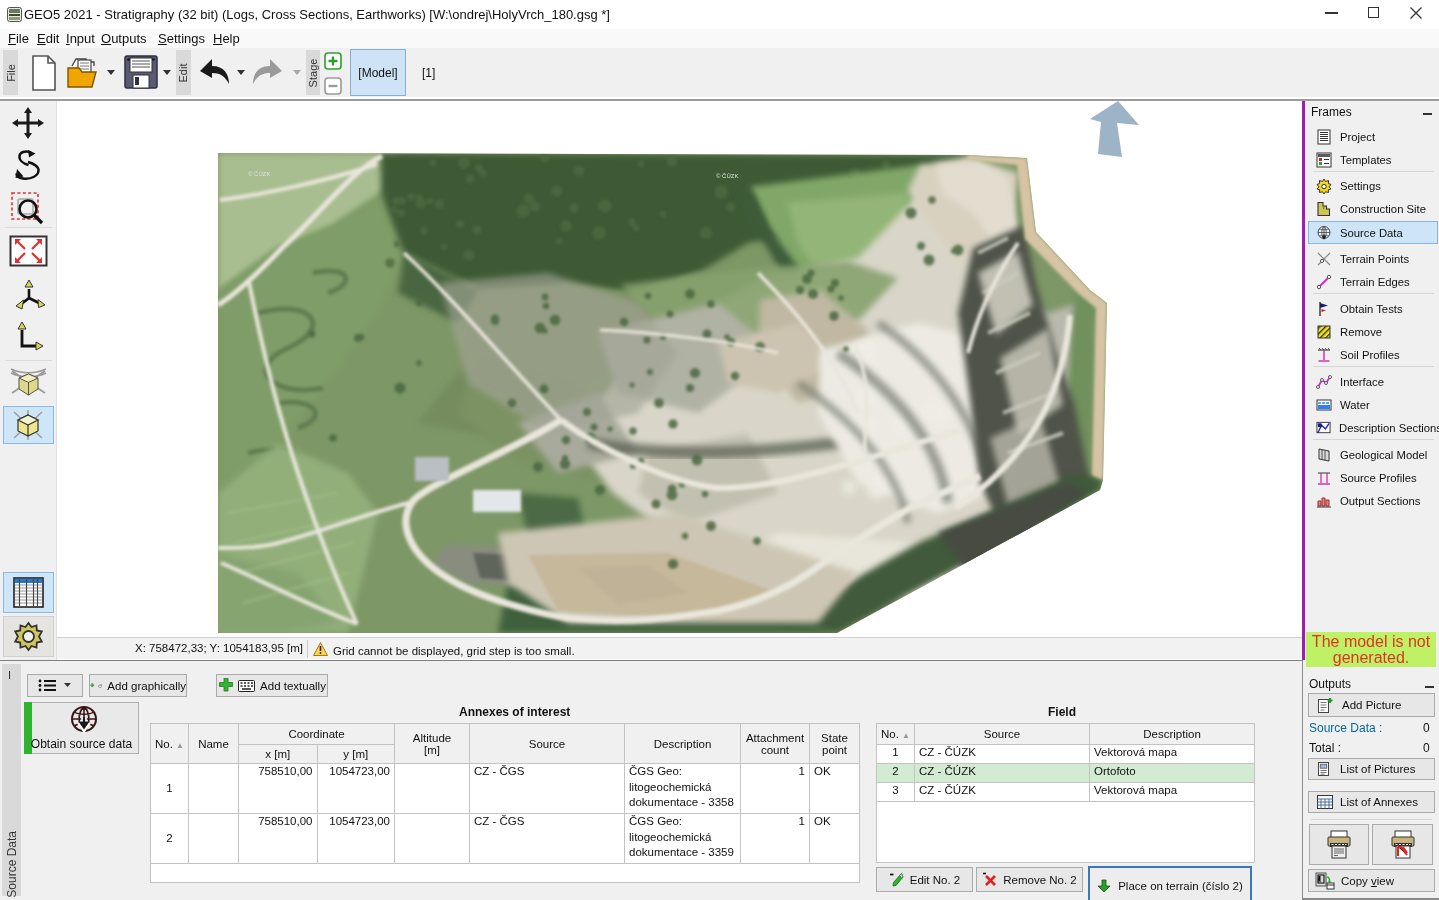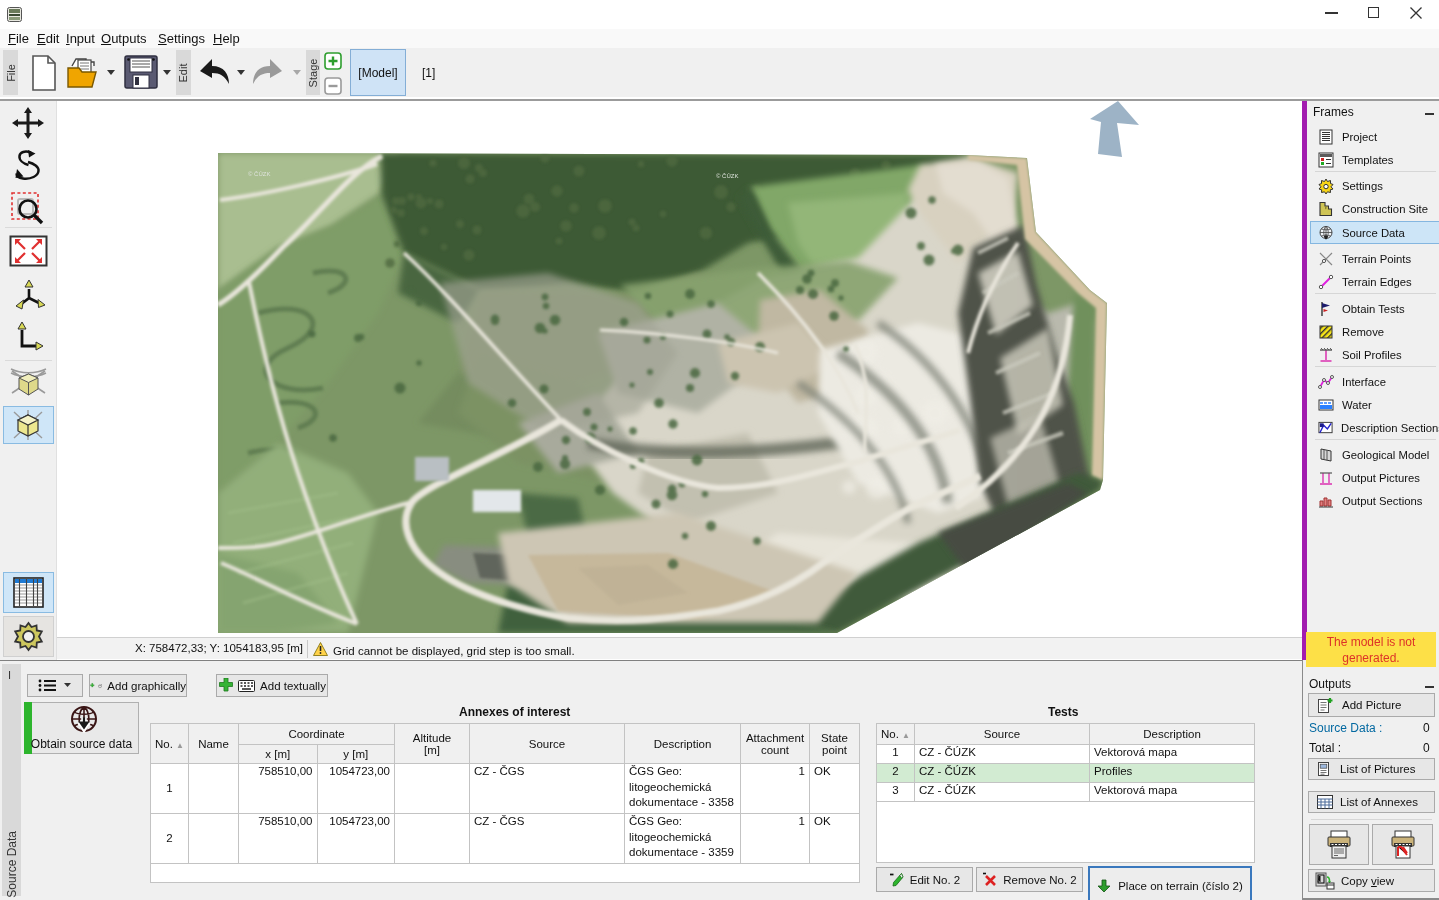--- a/index.html
+++ b/index.html
@@ -8,21 +8,21 @@
 #title-text{left:24px;top:7px;font-size:13px;color:#111}
 #menubar{left:0;top:29px;width:1439px;height:19px;background:#f9f9f9}
 .menu-item{position:absolute;top:2px;font-size:13px;color:#111}
 #toolbar{left:0;top:48px;width:1439px;height:49px;background:#f0f0f0}
 .chip{position:absolute;background:#d9d9d9;color:#333;font-size:11px;display:flex;align-items:center;justify-content:center}
 .chip span{transform:rotate(-90deg);white-space:nowrap}
 #tbline{left:0;top:99px;width:1439px;height:2px;background:#9b9b9b;z-index:5}
 #lefttool{left:0;top:99px;width:57px;height:561px;background:#f0f0f0;border-right:1px solid #e0e0e0}
 #canvas{left:57px;top:99px;width:1245px;height:538px;background:#fff}
 #statusbar{left:57px;top:637px;width:1245px;height:22px;background:#f2f2f2;border-top:1px solid #d0d0d0;font-size:11.5px;color:#111}
-#frames{left:1302px;top:99px;width:137px;height:561px;background:#f0f0f0;border-left:5px solid #a21caf}
+#frames{left:1302px;top:99px;width:137px;height:561px;background:#f0f0f0;border-left:3px solid #a21caf}
 #outputs{left:1302px;top:660px;width:137px;height:240px;background:#f0f0f0;border-left:1px solid #8a8a8a}
 #bottombar{left:0;top:660px;width:1302px;height:240px;background:#f0f0f0;border-top:1px solid #808080}
 .btn{position:absolute;background:#e7e7e7;border:1px solid #aaaaaa;font-size:11.5px;color:#111;display:flex;align-items:center;justify-content:center;white-space:nowrap}
 .fitem{position:absolute;left:0px;width:137px;height:23px;font-size:11.3px;color:#111;display:flex;align-items:center;white-space:nowrap}
 .fitem svg{margin-left:11px}
 .fitem .ftxt{margin-left:8px}
 .fsel{left:3px;width:130px;background:#cde5f7;border:1px solid #84b6e0;height:23px}
 .fsep{position:absolute;left:8px;width:121px;height:1px;background:#d6d6d6}
 table{border-collapse:collapse;font-size:11.5px;color:#111}
 td{line-height:15.5px}
@@ -33,20 +33,21 @@
 </style></head>
 <body>
 
 <div class="abs" id="titlebar">
   <svg class="abs" style="left:7px;top:7px" width="15" height="15" viewBox="0 0 15 15">
       <rect x="0.5" y="0.5" width="14" height="14" rx="2" fill="#e8e8e0" stroke="#555"></rect>
       <rect x="2" y="2" width="11" height="4" fill="#6a7a5a"></rect>
       <rect x="2" y="7" width="11" height="2" fill="#3a4a33"></rect>
       <rect x="2" y="10" width="11" height="3" fill="#8a9a7a"></rect>
     </svg>
+  <div class="abs" id="title-text">GEO5 2021 - Stratigraphy (32 bit) (Logs, Cross Sections, Earthworks) [W:\ondrej\HolyVrch_180.gsg *]</div>
   <div class="abs" style="left:1325px;top:12px;width:13px;height:1.5px;background:#333"></div>
   <div class="abs" style="left:1368px;top:7px;width:11px;height:11px;border:1.2px solid #333"></div>
   <svg class="abs" style="left:1410px;top:7px" width="12" height="12">
       <path d="M0.5 0.5 L11.5 11.5 M11.5 0.5 L0.5 11.5" stroke="#333" stroke-width="1.3"></path>
     </svg>
 </div>
 
 <div class="abs" id="menubar">
   <div class="menu-item" style="left:8px"><u>F</u>ile</div>
   <div class="menu-item" style="left:37px"><u>E</u>dit</div>
@@ -571,21 +572,21 @@
         <path d="M3 2 L13 4 L13 14 L3 12 Z" fill="#d8d8d8" stroke="#333"></path>
         <path d="M6 2.6 V12.6 M9 3.2 V13.2" stroke="#555"></path>
       </svg>
       <span class="ftxt">Geological Model</span>
     </div>
   <div class="fitem" style="top:367px">
       <svg width="16" height="16" viewBox="0 0 16 16">
         <path d="M5 3 V14 M11 3 V14 M2 14 H14" stroke="#e060c0" stroke-width="1.8"></path>
         <path d="M2 3 H14" stroke="#555" stroke-width="1.2"></path>
       </svg>
-      <span class="ftxt">Output Pictures</span>
+      <span class="ftxt">Source Profiles</span>
     </div>
   <div class="fitem" style="top:390px">
       <svg width="16" height="16" viewBox="0 0 16 16">
         <path d="M2 13 V8 H5 V13 Z M6 13 V5 H9 V13 Z M10 13 V7 H13 V13 Z" fill="#e08080" stroke="#a03030"></path>
         <path d="M1 14 H15" stroke="#333"></path>
       </svg>
       <span class="ftxt">Output Sections</span>
     </div>
 </div>
 
@@ -648,21 +649,21 @@
         <path d="M12 5 C14 5 14.5 7 14.5 9" fill="none" stroke="#2db52d" stroke-width="1.6"></path>
         <path d="M13 9 l1.5 2.5 l1.5 -2.5 z" fill="#2db52d"></path>
         <rect x="12" y="11" width="7" height="6" fill="#fff" stroke="#333"></rect>
         <path d="M12 13 h7" stroke="#333"></path>
       </svg>
     Copy&nbsp;<span style="text-decoration:underline">v</span>iew
   </div>
 </div>
 <div class="abs" style="left:0;top:898px;width:1439px;height:2px;background:#8a8a8a"></div>
 
-<div class="abs" style="left:1306px;top:632px;width:130px;height:35px;background:#fde047;color:#dd3328;font-size:12px;text-align:center;line-height:16px;padding-top:2px">The model is not<br>generated.</div>
+<div class="abs" style="left:1306px;top:632px;width:130px;height:35px;background:#bef264;color:#dd3328;font-size:16px;text-align:center;line-height:16px;padding-top:2px">The model is not<br>generated.</div>
 
 <div class="abs" id="bottombar">
   <div class="abs" style="left:2px;top:3px;width:19px;height:232px;background:#d9d9d9"></div>
   <div class="abs" style="left:8px;top:8px;font-size:11px;color:#333">I</div>
   <div class="abs" style="left:5px;top:170px;font-size:12px;color:#333;writing-mode:vertical-rl;transform:rotate(180deg)">Source Data</div>
 
   <div class="btn" style="left:27px;top:13px;width:56px;height:23px">
     <svg width="34" height="13" viewBox="0 0 34 13">
         <circle cx="2" cy="2" r="1.4" fill="#111"></circle>
         <circle cx="2" cy="6.5" r="1.4" fill="#111"></circle>
@@ -745,38 +746,38 @@
         <td style="text-align:right">1</td>
             <td>OK</td>
       </tr>
       <tr>
             <td colspan="9" style="height:19px"></td>
           </tr>
     </tbody>
       </table>
   </div>
 
-  <div class="ttl" style="left:1048px;top:44px">Tests</div>
+  <div class="ttl" style="left:1048px;top:44px">Field</div>
   <div class="abs" style="left:876px;top:62px">
     <table style="table-layout:fixed">
       <tbody>
           <tr>
             <th style="width:36px;height:21px;white-space:nowrap">No. <span style="color:#999;font-size:8px">▲</span></th>
             <th style="width:175px">Source</th>
             <th style="width:165px">Description</th>
           </tr>
       <tr>
             <td style="text-align:center;height:19px">1</td>
             <td>CZ - ČÚZK</td>
             <td>Vektorová mapa</td>
           </tr>
       <tr class="grn">
             <td style="text-align:center;height:19px">2</td>
             <td>CZ - ČÚZK</td>
-            <td>Profiles</td>
+            <td>Ortofoto</td>
           </tr>
       <tr>
             <td style="text-align:center;height:19px">3</td>
             <td>CZ - ČÚZK</td>
             <td>Vektorová mapa</td>
           </tr>
       <tr>
             <td colspan="3" style="height:61px"></td>
           </tr>
     </tbody>

